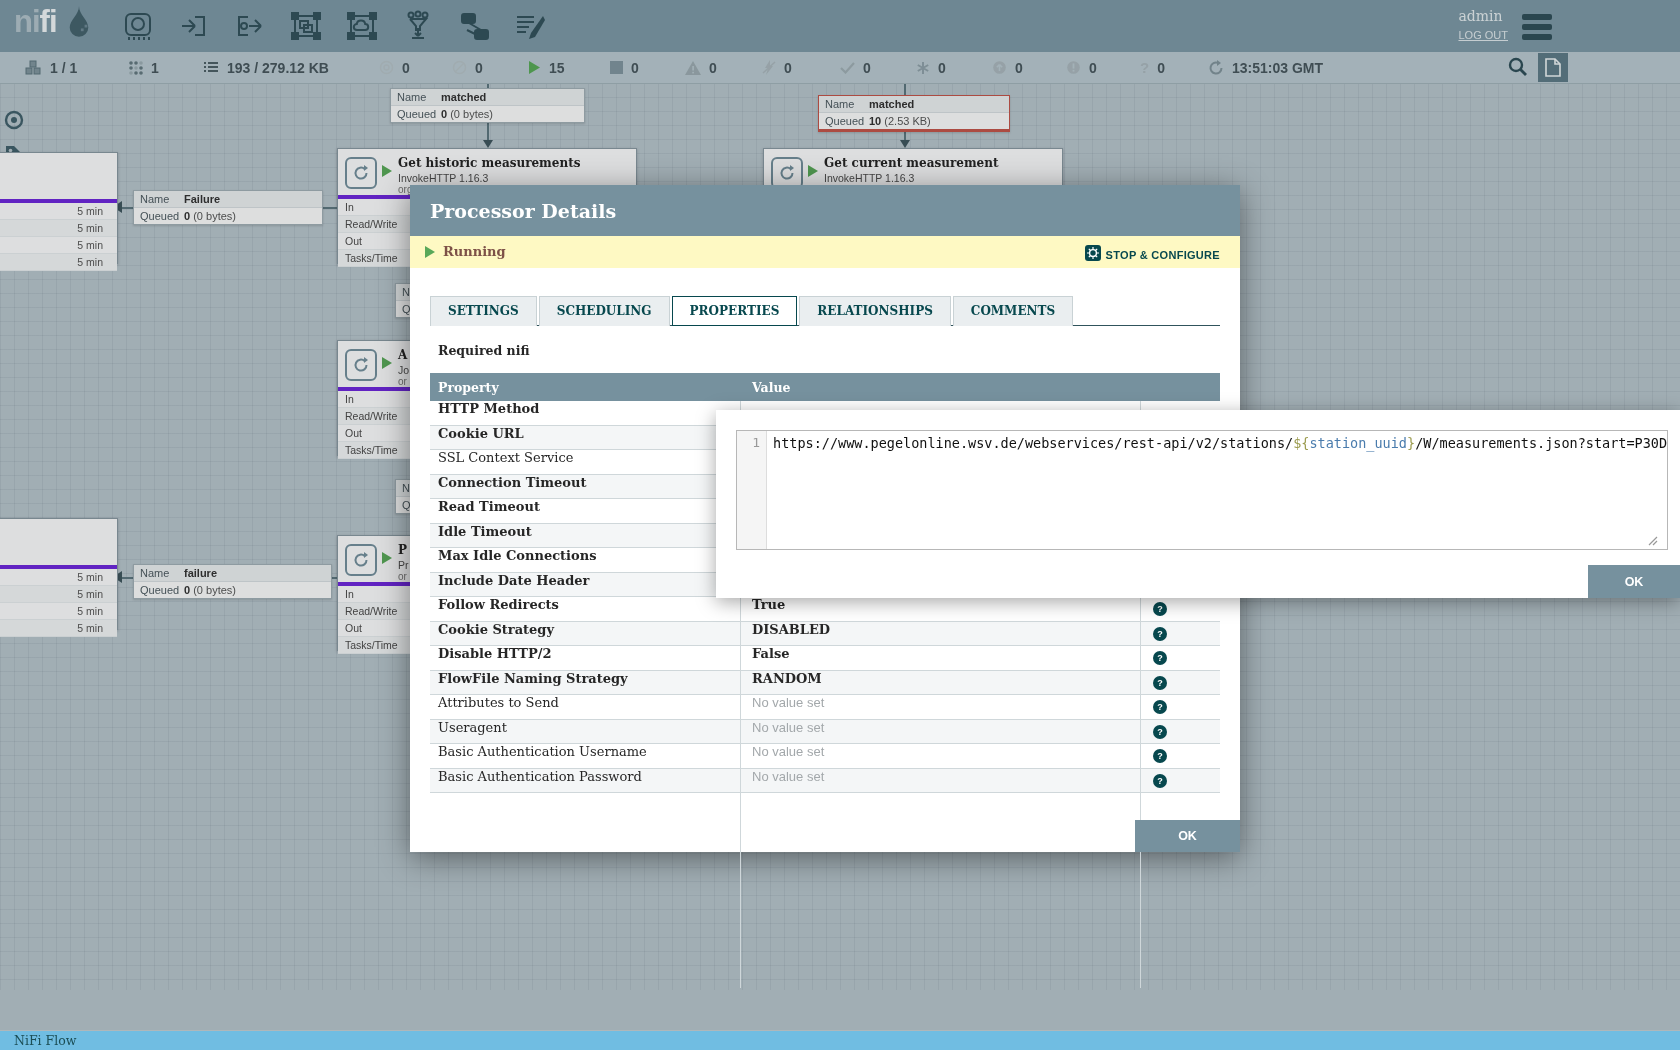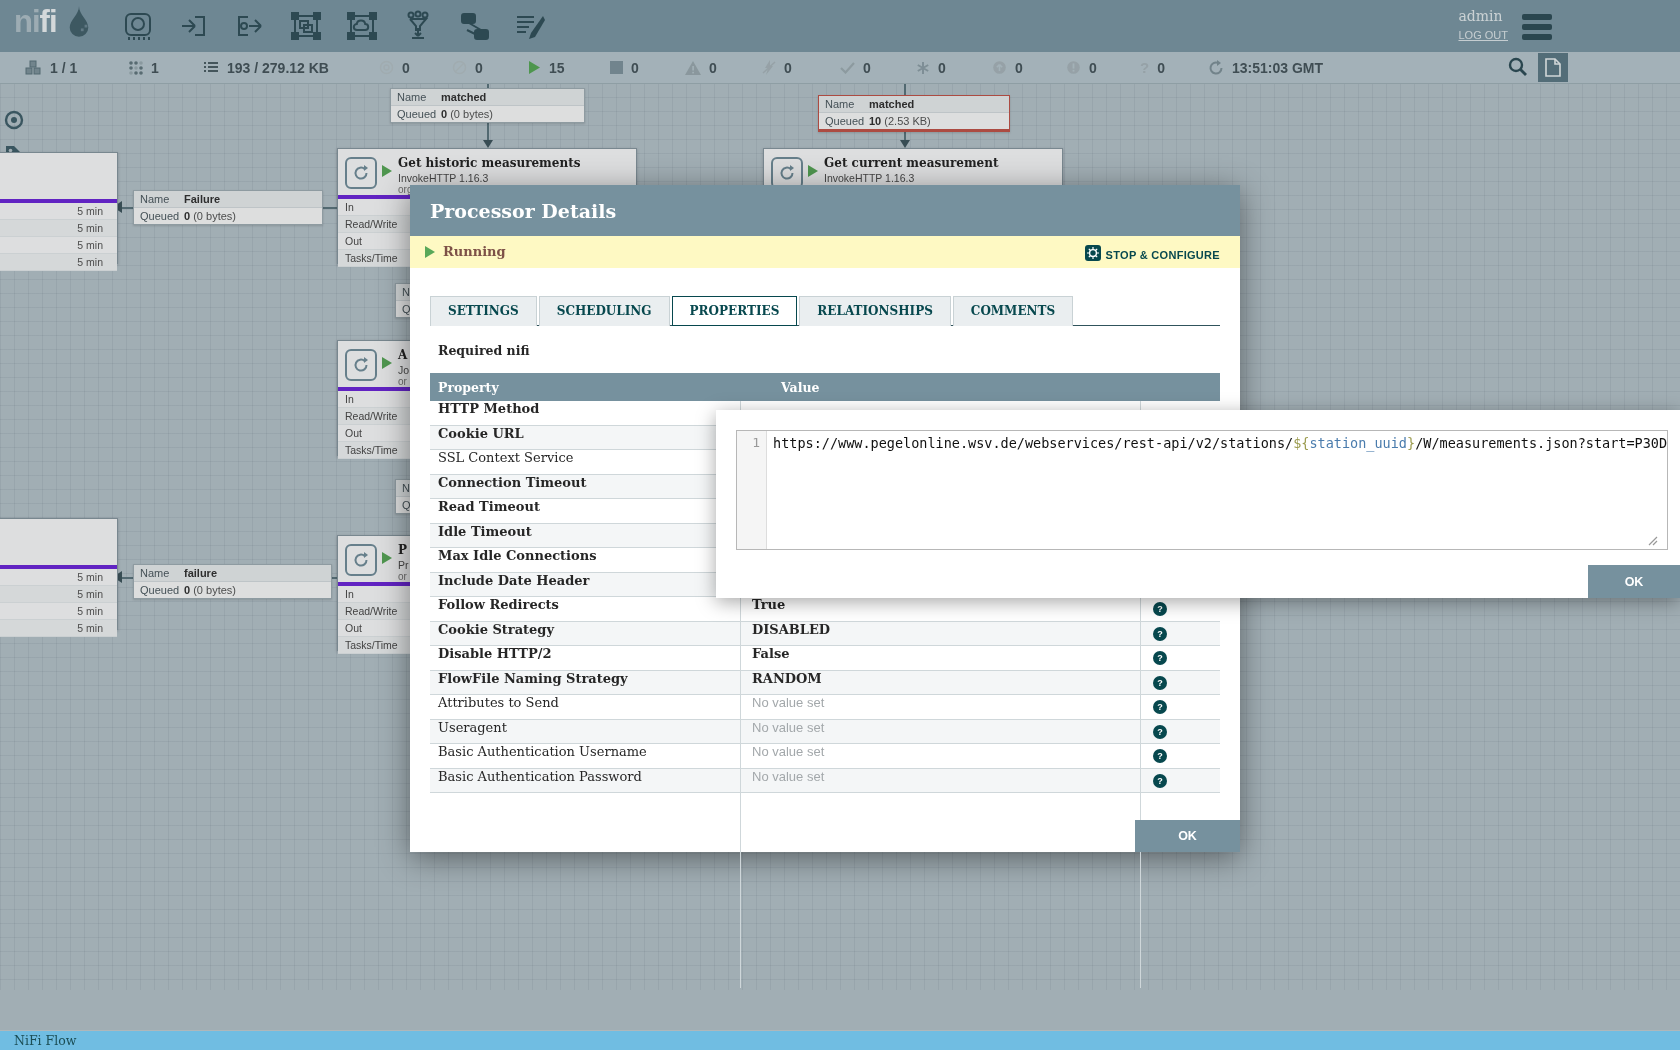--- a/index.html
+++ b/index.html
@@ -83,21 +83,21 @@
   .tabbar{position:absolute;left:20px;top:111px;width:790px;height:30px;display:flex;
     border-bottom:1px solid #30545c;box-sizing:border-box;}
   .tab{height:30px;line-height:28px;padding:0 17px;background:#eaeef0;border:1px solid #c9d2d5;
     border-bottom:none;font-family:"DejaVu Serif",serif;font-weight:bold;font-size:12px;color:#07484e;
     cursor:pointer;box-sizing:border-box;margin-right:2px;}
   .tab.active{background:#fff;border:1px solid #07484e;}
   .req-note{position:absolute;left:28px;top:158px;font-family:"DejaVu Serif",serif;font-weight:bold;
     font-size:12.5px;color:#262626;}
   .ptable{position:absolute;left:20px;top:188px;width:790px;}
   .pthead{height:28px;background:#76919e;color:#fff;display:flex;align-items:center;
-    font-family:"DejaVu Serif",serif;font-weight:bold;font-size:12.5px;gap:29px;}
+    font-family:"DejaVu Serif",serif;font-weight:bold;font-size:12.5px;}
   .pthead .c1{width:310px;padding-left:8px;box-sizing:border-box;}
   .pthead .c2{padding-left:12px;}
   .prow{position:relative;height:24.5px;border-bottom:1px solid #cfd7da;box-sizing:border-box;
     display:flex;}
   .prow.alt{background:#f4f6f7;}
   .pname{width:310px;padding-left:8px;box-sizing:border-box;font-family:"DejaVu Serif",serif;
     font-size:13px;color:#262626;position:relative;}
   .pname.req{font-weight:bold;}
   .phelp{position:absolute;left:723px;top:5px;width:14px;height:14px;border-radius:50%;
     background:#07484e;color:#fff;font-size:9px;font-weight:bold;text-align:center;line-height:14px;

